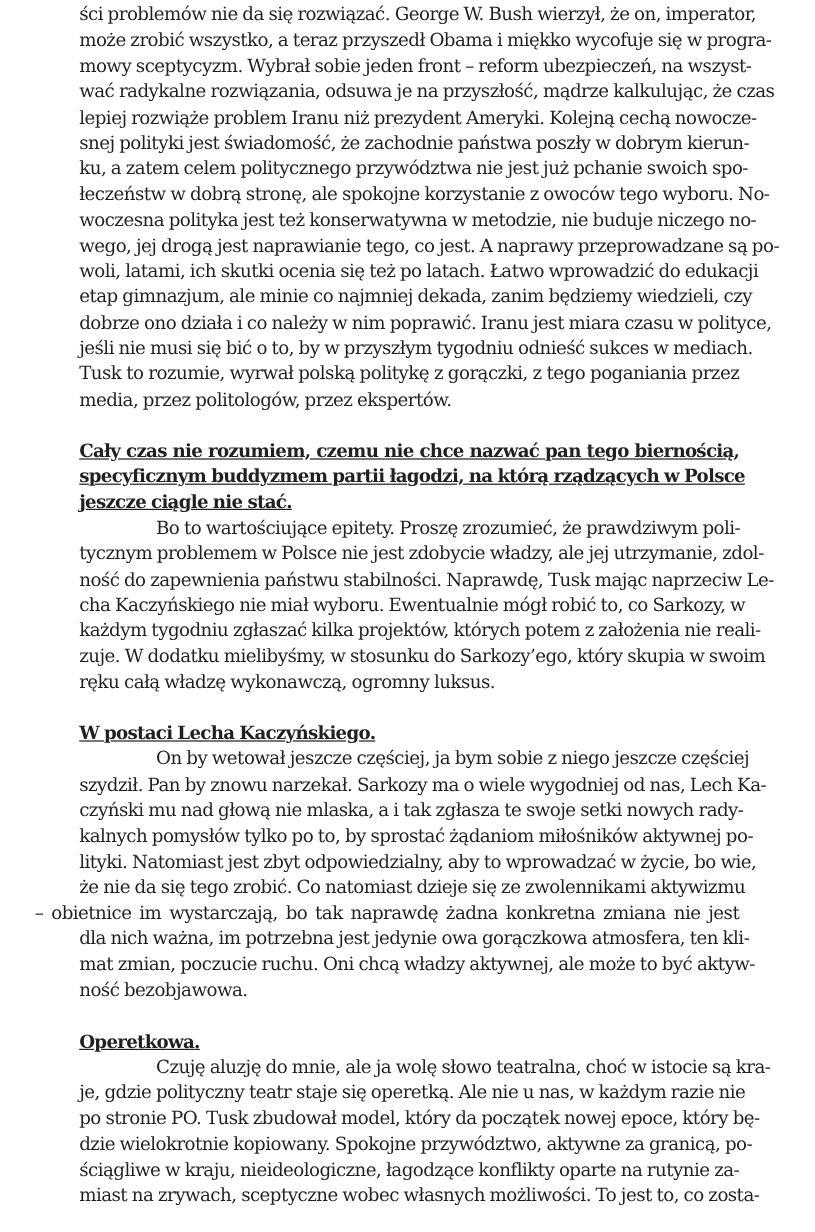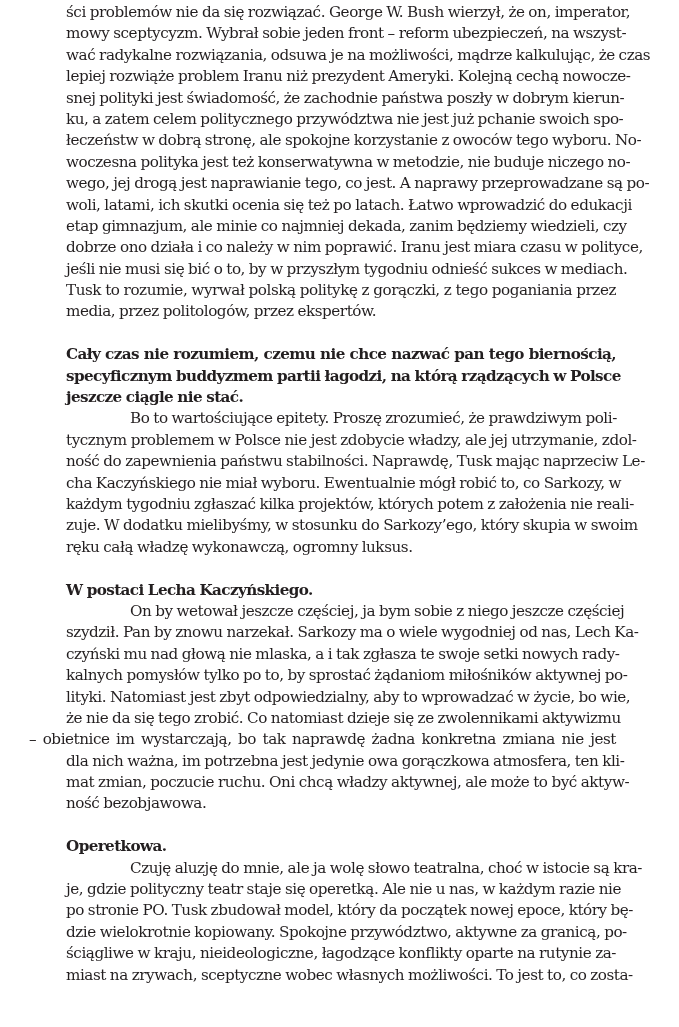--- a/index.html
+++ b/index.html
@@ -38,35 +38,37 @@
   }
   .line.indent {
     padding-left: 64px;
   }
   .line.outdent {
     margin-left: -4px;
   }
   .q {
     font-weight: bold;
     letter-spacing: -0.6px;
+    text-decoration: underline;
   }
   .gap {
     height: 21.4px;
   }
   .para { display: block; }
 </style>
 </head>
 <body>
 
 <div class="page">
 
   <div class="para">
     <span class="line">ści problemów nie da się rozwiązać. George W. Bush wierzył, że on, imperator,</span>
+    <span class="line">może zrobić wszystko, a teraz przyszedł Obama i miękko wycofuje się w progra-</span>
     <span class="line">mowy sceptycyzm. Wybrał sobie jeden front – reform ubezpieczeń, na wszyst-</span>
-    <span class="line">wać radykalne rozwiązania, odsuwa je na możliwości, mądrze kalkulując, że czas</span>
+    <span class="line">wać radykalne rozwiązania, odsuwa je na przyszłość, mądrze kalkulując, że czas</span>
     <span class="line">lepiej rozwiąże problem Iranu niż prezydent Ameryki. Kolejną cechą nowocze-</span>
     <span class="line">snej polityki jest świadomość, że zachodnie państwa poszły w dobrym kierun-</span>
     <span class="line">ku, a zatem celem politycznego przywództwa nie jest już pchanie swoich spo-</span>
     <span class="line">łeczeństw w dobrą stronę, ale spokojne korzystanie z owoców tego wyboru. No-</span>
     <span class="line">woczesna polityka jest też konserwatywna w metodzie, nie buduje niczego no-</span>
     <span class="line">wego, jej drogą jest naprawianie tego, co jest. A naprawy przeprowadzane są po-</span>
     <span class="line">woli, latami, ich skutki ocenia się też po latach. Łatwo wprowadzić do edukacji</span>
     <span class="line">etap gimnazjum, ale minie co najmniej dekada, zanim będziemy wiedzieli, czy</span>
     <span class="line">dobrze ono działa i co należy w nim poprawić. Iranu jest miara czasu w polityce,</span>
     <span class="line">jeśli nie musi się bić o to, by w przyszłym tygodniu odnieść sukces w mediach.</span>

